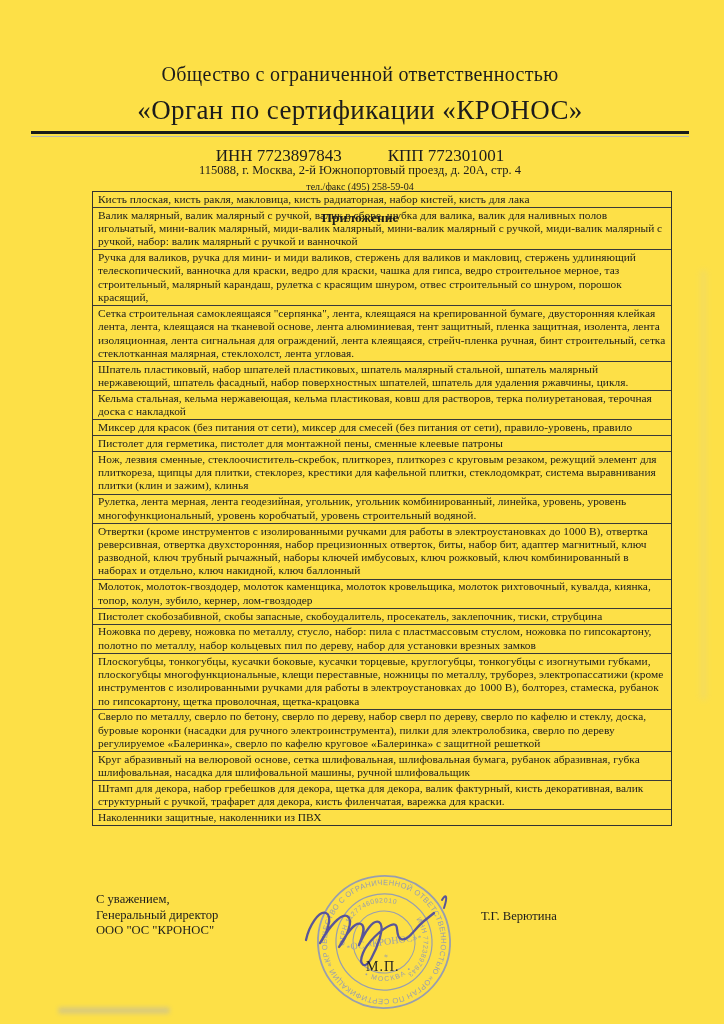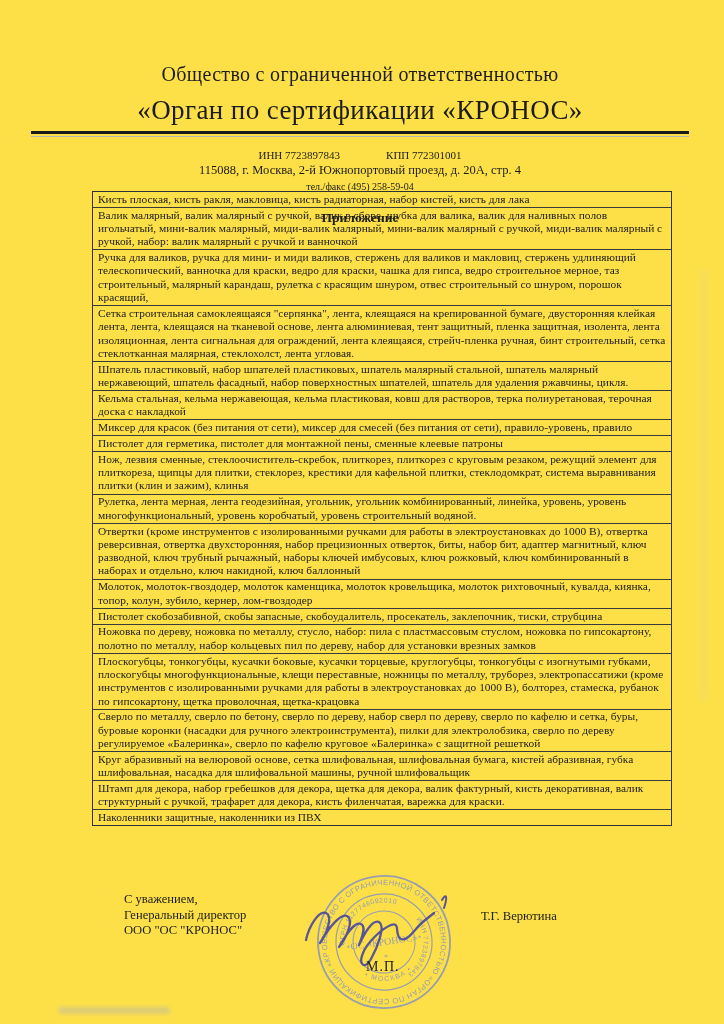--- a/index.html
+++ b/index.html
@@ -10,38 +10,38 @@
     font-family:"Liberation Serif", serif;
     color:#1c1c1c;
     overflow:hidden;
     box-shadow:0 0 4px rgba(0,0,0,.2);
   }
   
   .letterhead{position:absolute;top:62px;left:15px;width:690px;text-align:center;}
   .org-type{font-size:20px;line-height:24px;letter-spacing:.3px;}
   .org-name{font-size:27px;line-height:32px;margin-top:8px;letter-spacing:.4px;}
   .rule{width:658px;margin:5px auto 3px auto;border-top:3.5px solid #1a1a1a;border-bottom:1px solid #b5b5b5;height:1.5px;}
-  .ids{font-size:11px;line-height:15.5px;margin-top:11px;}
+  .ids{font-size:17px;line-height:15.5px;margin-top:11px;}
   .ids span{display:inline-block;}
   .ids .gap{width:46px;}
   .addr{font-size:12.5px;line-height:15.5px;}
   .phone{font-size:10px;line-height:15.5px;}
   .appendix{font-size:13.5px;line-height:17px;font-weight:bold;margin-top:15px;}
   
   .ptable{
     position:absolute;top:191px;left:92px;width:580px;
     border:1px solid #323232;box-sizing:border-box;
   }
   .trow{
     font-size:11.4px;line-height:13.3px;
     padding:.8px 5px;border-bottom:1px solid #3a3a3a;
   }
   .trow:last-child{border-bottom:none;}
   
-  .regards{position:absolute;left:96px;top:892px;font-size:12.6px;line-height:15.6px;margin-left:28px;}
+  .regards{position:absolute;left:96px;top:892px;font-size:12.6px;line-height:15.6px;}
   .signer-name{position:absolute;left:481px;top:909px;font-size:12.6px;}
   .stamp-wrap{position:absolute;left:289px;top:860px;width:190px;height:170px;}
   .mp{position:absolute;left:366px;top:959px;font-size:14px;letter-spacing:1px;color:#222;z-index:5;}
   
   .artifact-bl{position:absolute;left:58px;top:1007px;width:112px;height:7px;background:#b4b4b4;opacity:.45;filter:blur(2px);border-radius:3px;}
   .artifact-r{position:absolute;left:701px;top:270px;width:5px;height:430px;background:#c9c9c9;opacity:.22;filter:blur(3px);}
 </style>
 </head>
 <body>
 
@@ -68,22 +68,22 @@
       <div class="trow">Кельма стальная, кельма нержавеющая, кельма пластиковая, ковш для растворов, терка полиуретановая, терочная доска с накладкой</div>
       <div class="trow">Миксер для красок (без питания от сети), миксер для смесей (без питания от сети), правило-уровень, правило</div>
       <div class="trow">Пистолет для герметика, пистолет для монтажной пены, сменные клеевые патроны</div>
       <div class="trow">Нож, лезвия сменные, стеклоочиститель-скребок, плиткорез, плиткорез с круговым резаком, режущий элемент для плиткореза, щипцы для плитки, стеклорез, крестики для кафельной плитки, стеклодомкрат, система выравнивания плитки (клин и зажим), клинья</div>
       <div class="trow">Рулетка, лента мерная, лента геодезийная, угольник, угольник комбинированный, линейка, уровень, уровень многофункциональный, уровень коробчатый, уровень строительный водяной.</div>
       <div class="trow">Отвертки (кроме инструментов с изолированными ручками для работы в электроустановках до 1000 В), отвертка реверсивная, отвертка двухсторонняя, набор прецизионных отверток, биты, набор бит, адаптер магнитный, ключ разводной, ключ трубный рычажный, наборы ключей имбусовых, ключ рожковый, ключ комбинированный в наборах и отдельно, ключ накидной, ключ баллонный</div>
       <div class="trow">Молоток, молоток-гвоздодер, молоток каменщика, молоток кровельщика, молоток рихтовочный, кувалда, киянка, топор, колун, зубило, кернер, лом-гвоздодер</div>
       <div class="trow">Пистолет скобозабивной, скобы запасные, скобоудалитель, просекатель, заклепочник, тиски, струбцина</div>
       <div class="trow">Ножовка по дереву, ножовка по металлу, стусло, набор: пила с пластмассовым стуслом, ножовка по гипсокартону, полотно по металлу, набор кольцевых пил по дереву, набор для установки врезных замков</div>
       <div class="trow">Плоскогубцы, тонкогубцы, кусачки боковые, кусачки торцевые, круглогубцы, тонкогубцы с изогнутыми губками, плоскогубцы многофункциональные, клещи переставные, ножницы по металлу, труборез, электропассатижи (кроме инструментов с изолированными ручками для работы в электроустановках до 1000 В), болторез, стамеска, рубанок по гипсокартону, щетка проволочная, щетка-крацовка</div>
-      <div class="trow">Сверло по металлу, сверло по бетону, сверло по дереву, набор сверл по дереву, сверло по кафелю и сетка, буры, буровые коронки (насадки для ручного электроинструмента), пилки для электролобзика, сверло по дереву регулируемое «Балеринка», сверло по кафелю круговое «Балеринка» с защитной решеткой</div>
-      <div class="trow">Круг абразивный на велюровой основе, сетка шлифовальная, шлифовальная бумага, кистей абразивная, губка шлифовальная, насадка для шлифовальной машины, ручной шлифовальщик</div>
+      <div class="trow">Сверло по металлу, сверло по бетону, сверло по дереву, набор сверл по дереву, сверло по кафелю и стеклу, доска, буровые коронки (насадки для ручного электроинструмента), пилки для электролобзика, сверло по дереву регулируемое «Балеринка», сверло по кафелю круговое «Балеринка» с защитной решеткой</div>
+      <div class="trow">Круг абразивный на велюровой основе, сетка шлифовальная, шлифовальная бумага, рубанок абразивная, губка шлифовальная, насадка для шлифовальной машины, ручной шлифовальщик</div>
       <div class="trow">Штамп для декора, набор гребешков для декора, щетка для декора, валик фактурный, кисть декоративная, валик структурный с ручкой, трафарет для декора, кисть филенчатая, варежка для краски.</div>
       <div class="trow">Наколенники защитные, наколенники из ПВХ</div>
     </div>
 
   <div class="regards">
     <div>С уважением,</div>
     <div>Генеральный директор</div>
     <div>ООО "ОС "КРОНОС"</div>
   </div>
 

